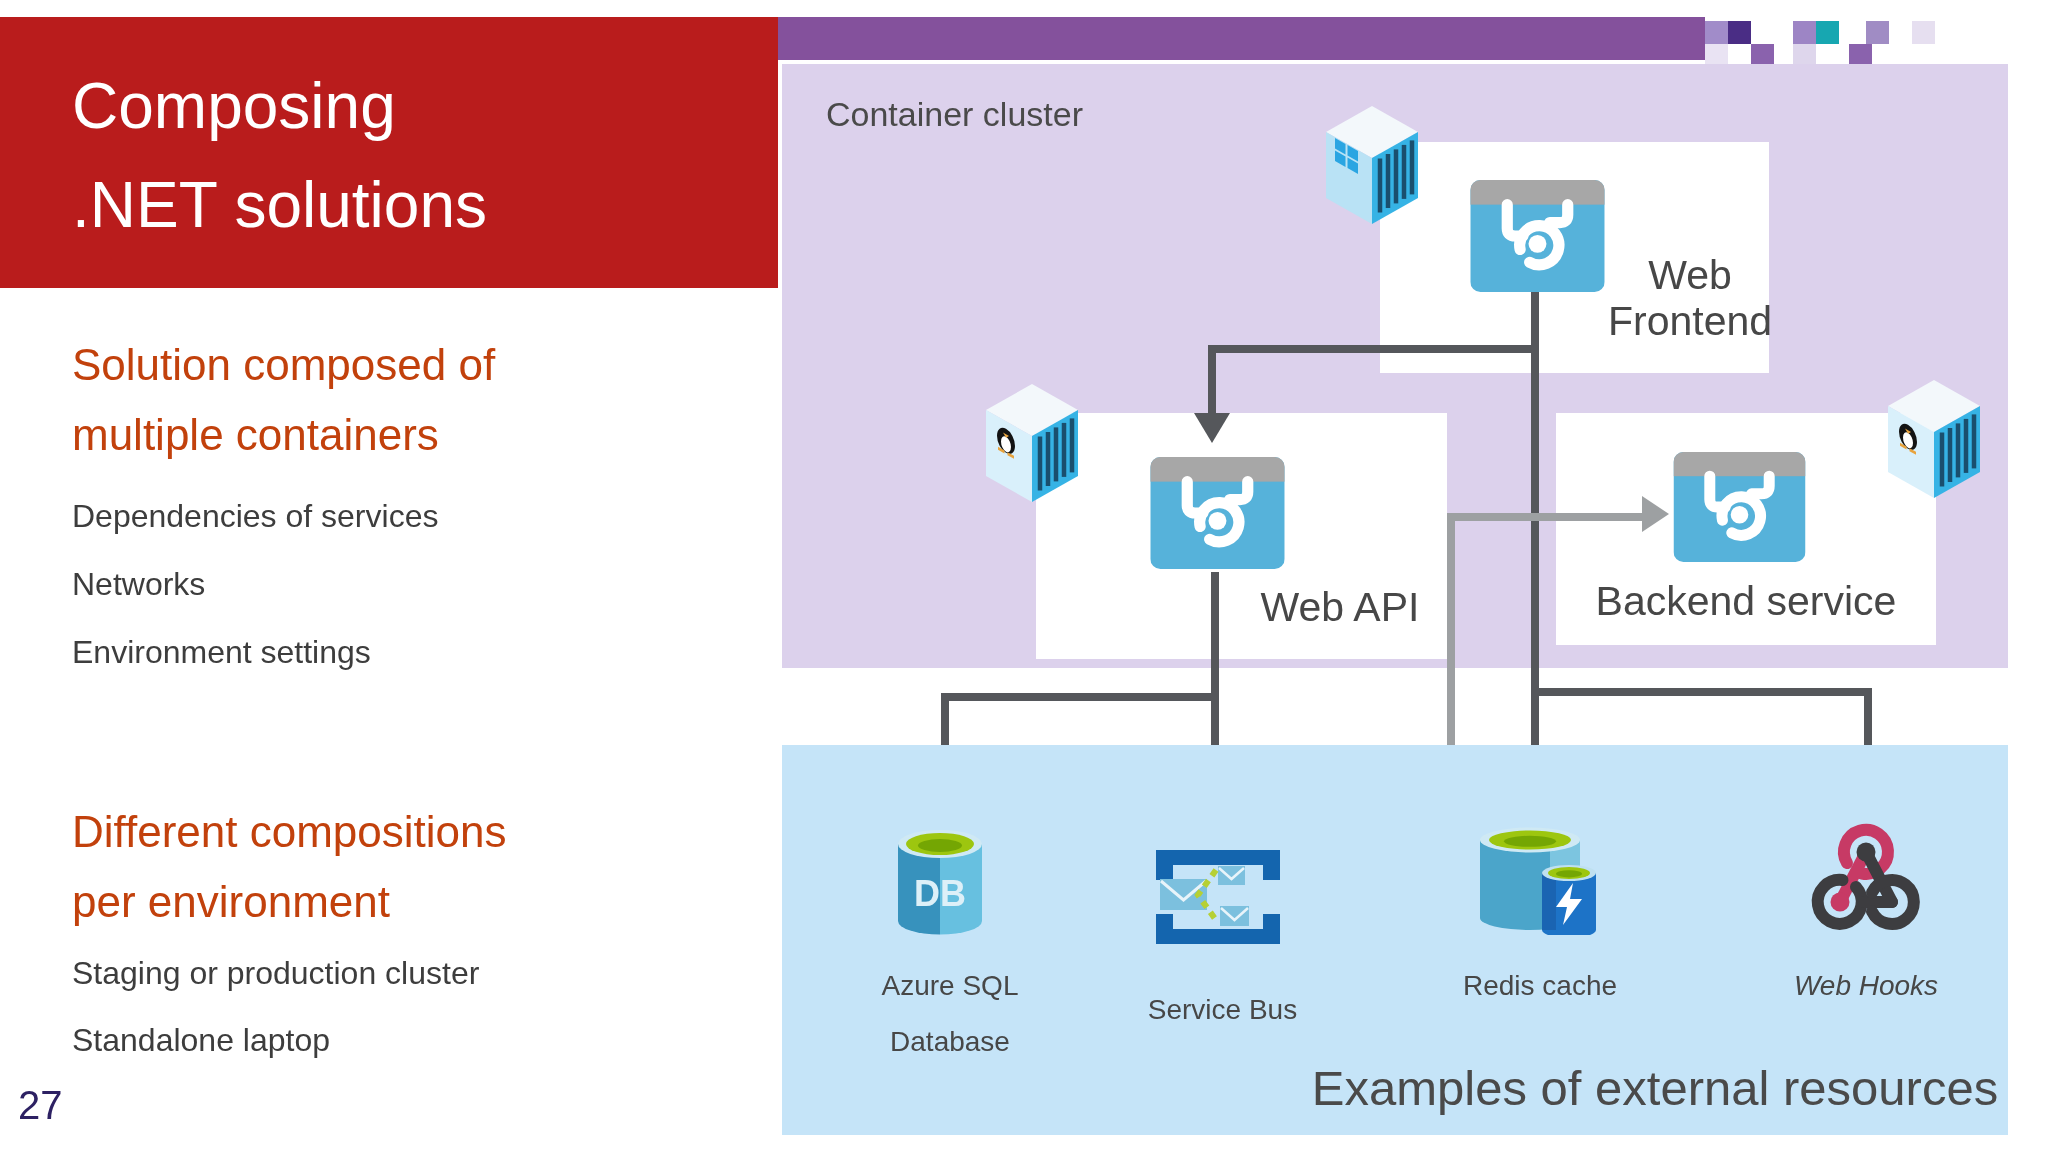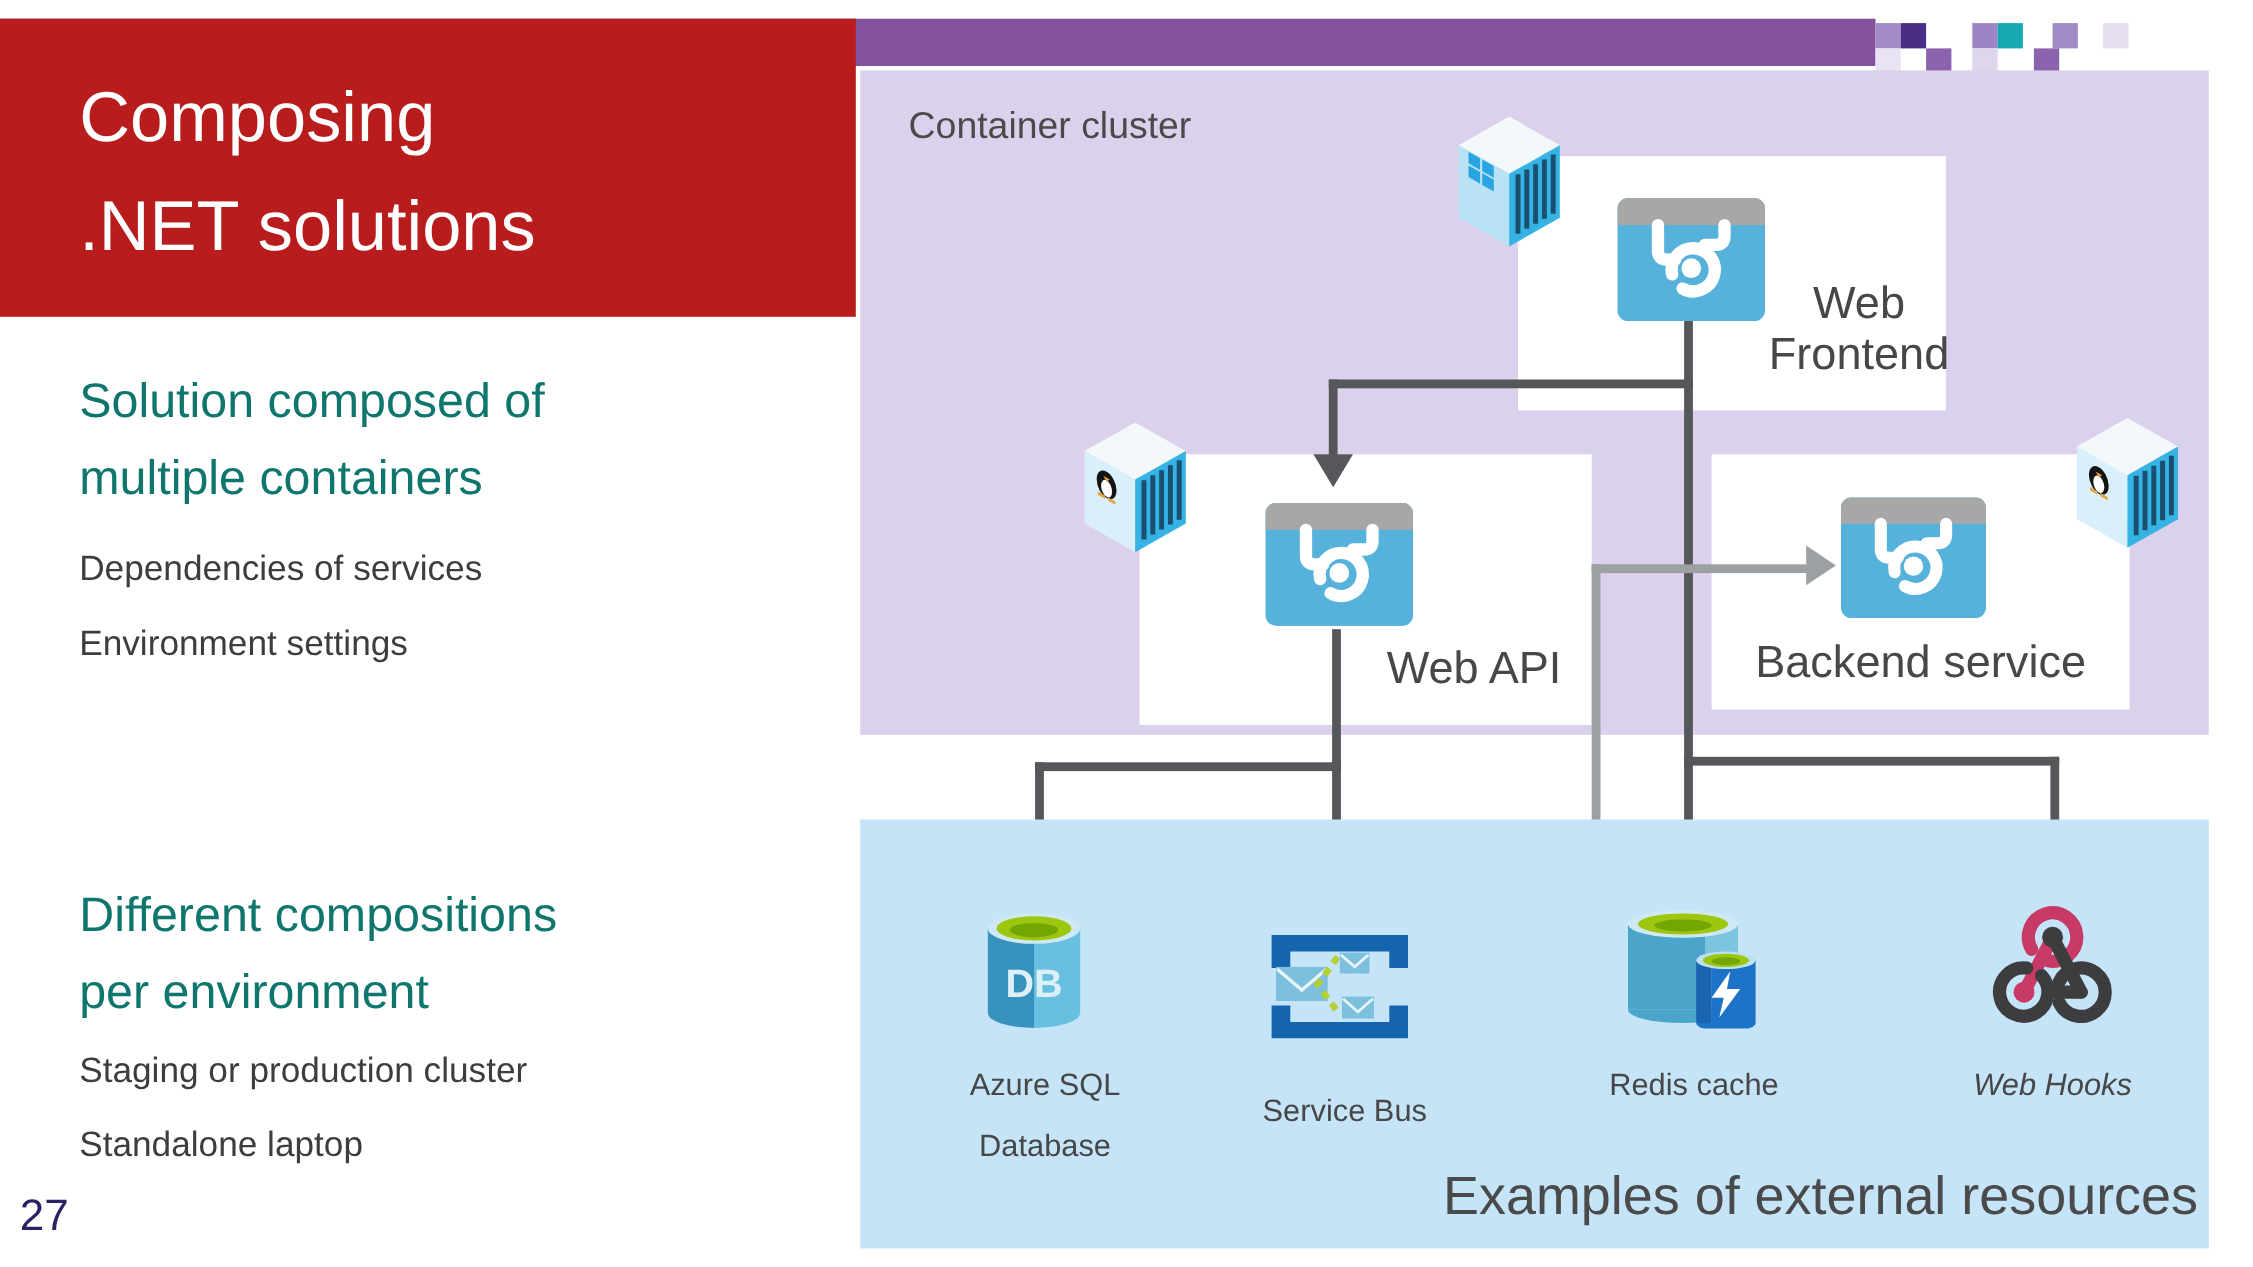--- a/index.html
+++ b/index.html
@@ -7,21 +7,21 @@
          font-family:"Liberation Sans",sans-serif;color:#3d3d3d;}
   
   #top-band{position:absolute;left:0;top:17px;width:1705px;height:43px;background:#84519c;}
   .mq{position:absolute;width:23px;height:23px;}
   
   #title-block{position:absolute;left:0;top:17px;width:778px;height:271px;background:#b91c1c;}
   #title-block h1{margin:0;position:absolute;left:72px;top:40px;font-size:64px;line-height:99px;
                   font-weight:400;color:#ffffff;white-space:pre-line;letter-spacing:0;}
   
   .p-head{position:absolute;left:72px;margin:0;font-size:44px;line-height:70px;font-weight:400;
-          color:#0f766e;white-space:pre-line;}
+          color:#c2410c;white-space:pre-line;}
   #section1-heading{top:330px;}
   #section2-heading{top:797px;}
   .p-list{position:absolute;left:72px;margin:0;padding:0;list-style:none;font-size:32px;
           line-height:68px;color:#3d3d3d;}
   #section1-items{top:482px;}
   #section2-items{top:940px;line-height:67px;}
   #page-number{position:absolute;left:18px;top:1083px;font-size:40px;color:#2d2163;}
   
   #cluster-box{position:absolute;left:782px;top:64px;width:1226px;height:604px;background:#dcd1ec;}
   #cluster-label{position:absolute;left:826px;top:95px;font-size:34px;color:#4a4a4a;}
@@ -124,20 +124,21 @@
 
   <div id="title-block">
     <h1>Composing
 .NET solutions</h1>
   </div>
 
   <h2 class="p-head" id="section1-heading">Solution composed of
 multiple containers</h2>
   <ul class="p-list" id="section1-items">
     <li>Dependencies of services</li>
+    <li>Networks</li>
     <li>Environment settings</li>
   </ul>
   <h2 class="p-head" id="section2-heading">Different compositions
 per environment</h2>
   <ul class="p-list" id="section2-items">
     <li>Staging or production cluster</li>
     <li>Standalone laptop</li>
   </ul>
   <div id="page-number">27</div>
 

